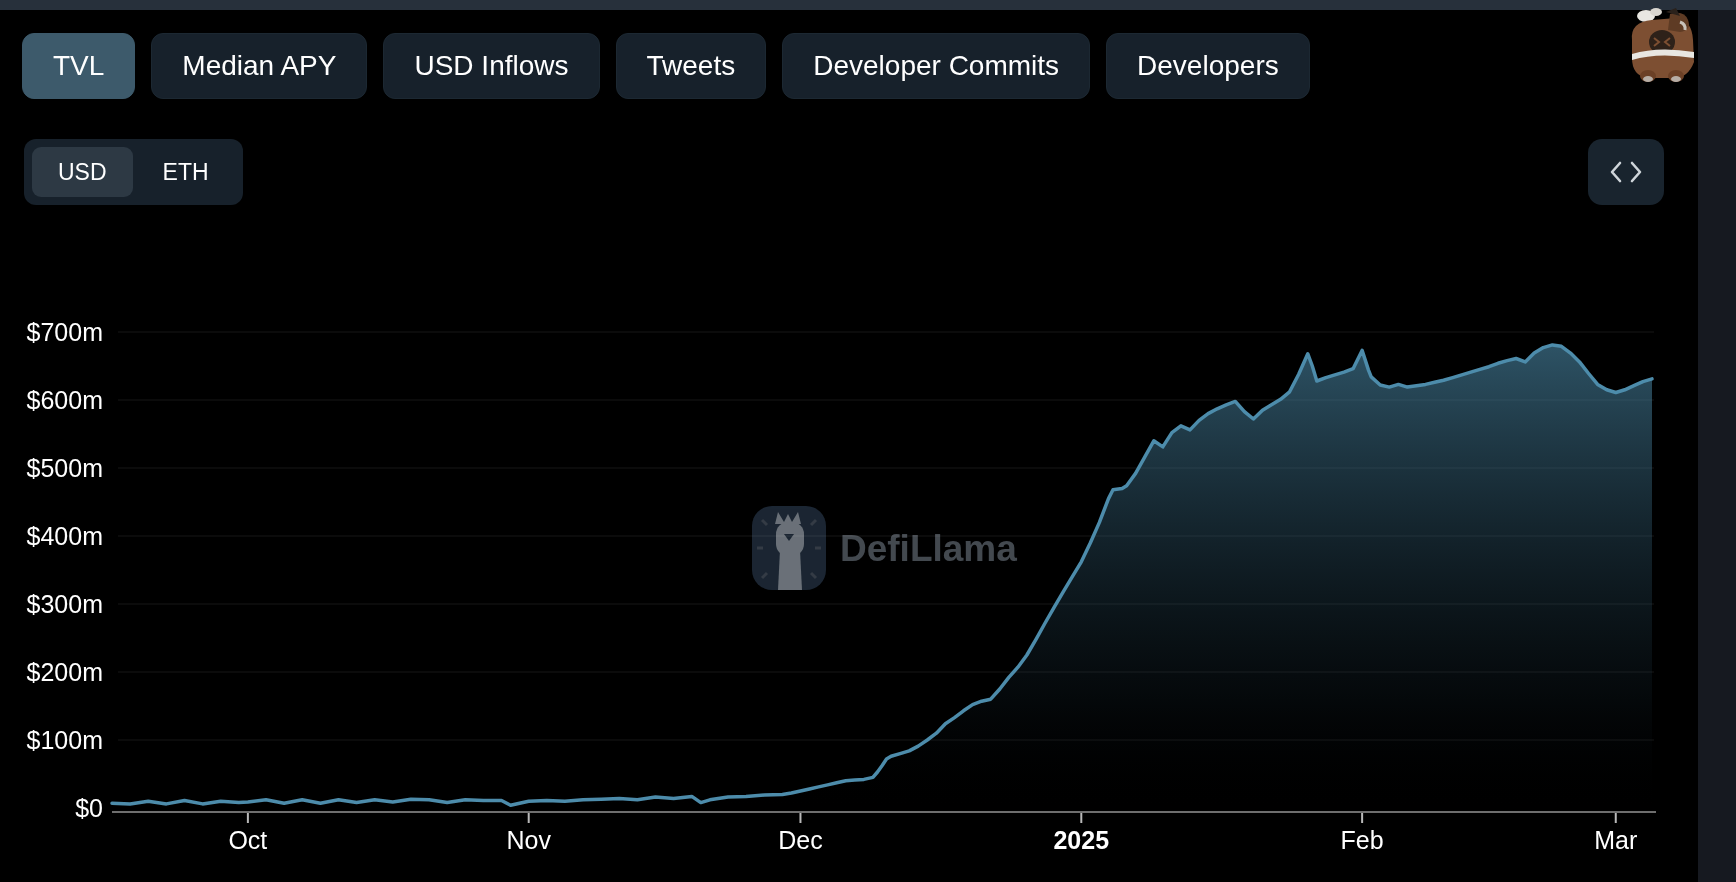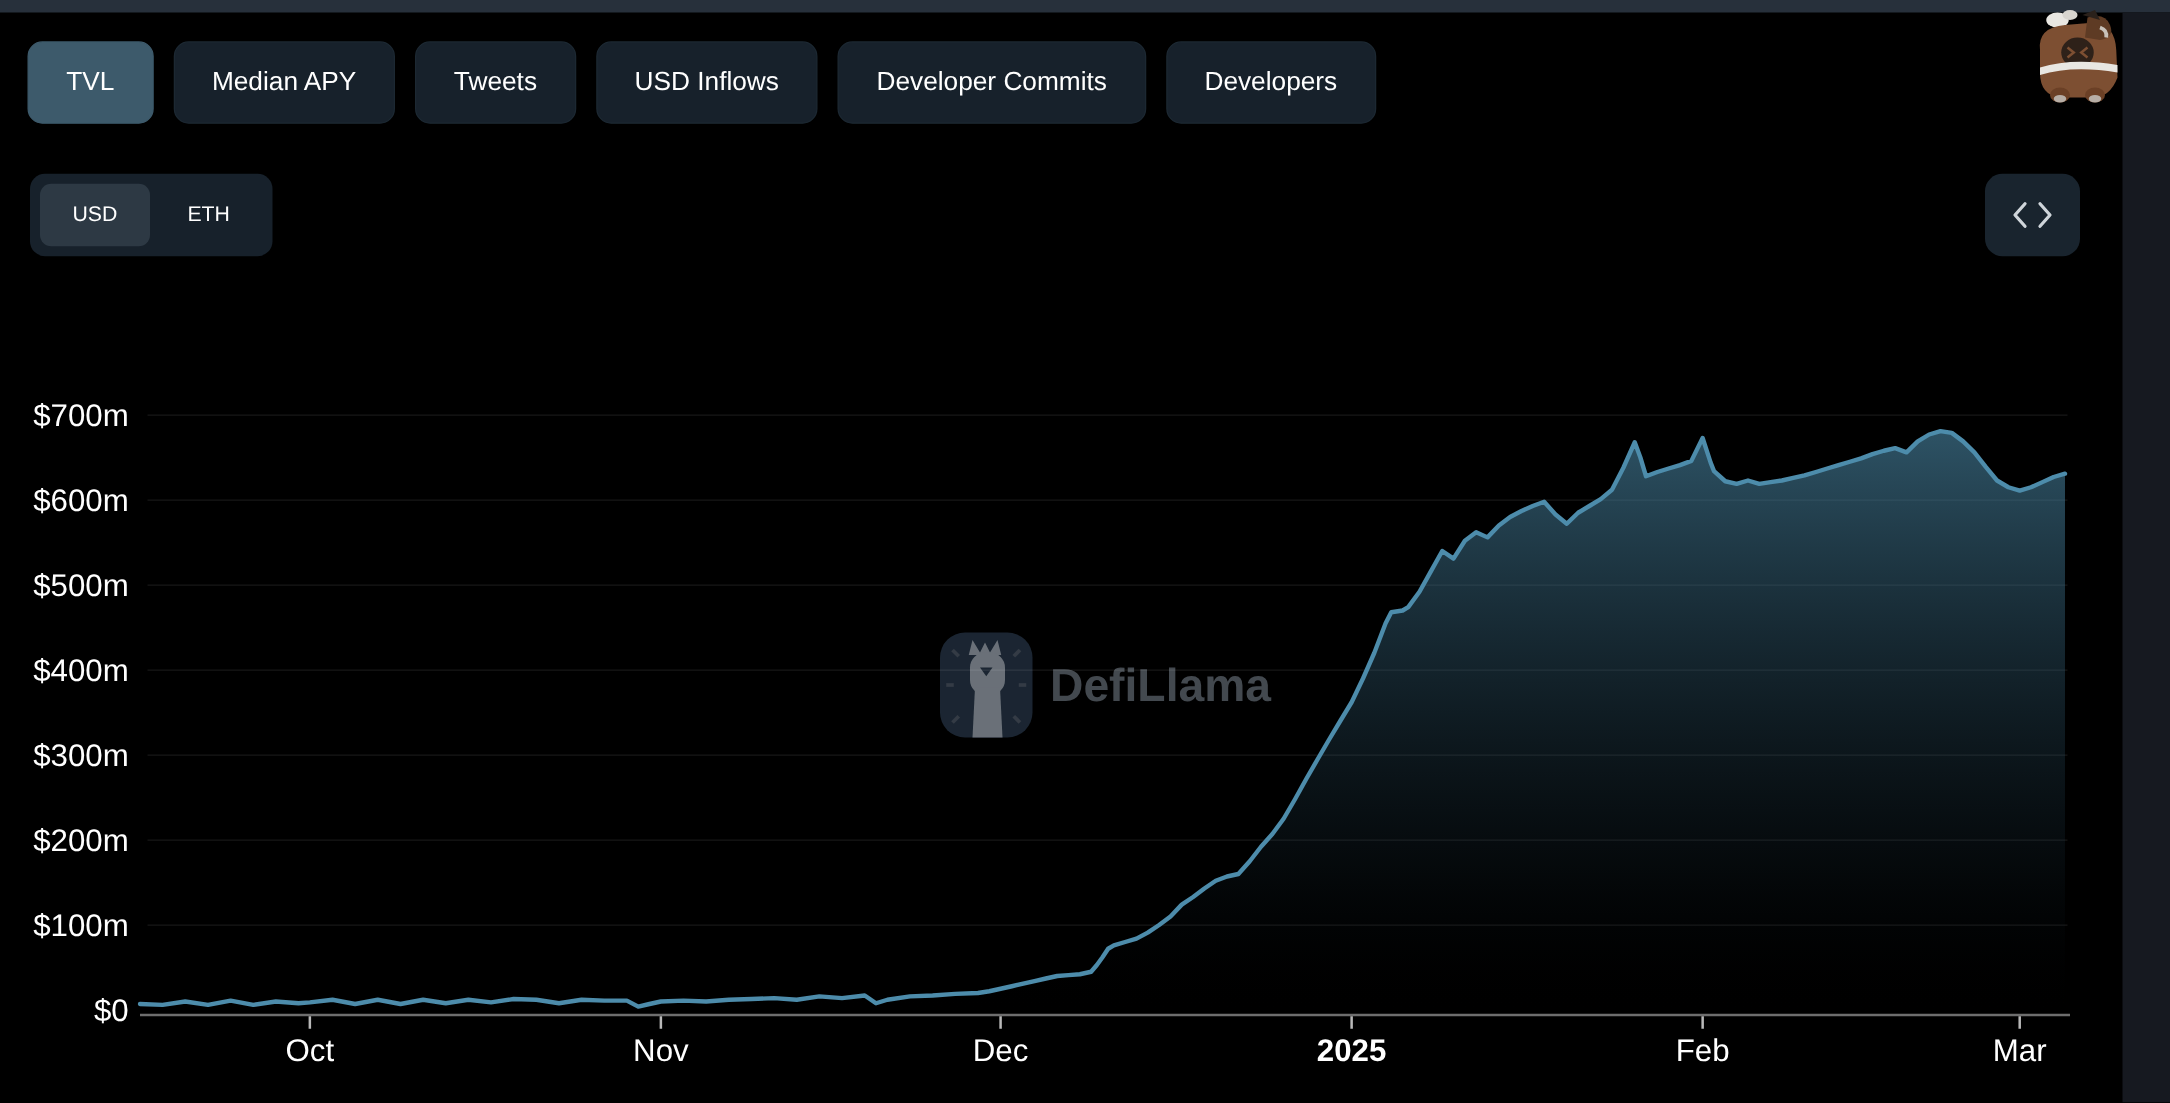--- a/index.html
+++ b/index.html
@@ -5,28 +5,28 @@
   * { margin:0; padding:0; box-sizing:border-box; }
   html,body { width:1736px; height:882px; background:#000; overflow:hidden;
               font-family:"Liberation Sans", sans-serif; }
   #stage { position:relative; width:1736px; height:882px; background:#000; }
 
   .top-strip { position:absolute; left:0; top:0; width:1736px; height:10px; background:#27303b; }
   .right-strip { position:absolute; right:0; top:10px; width:38px; height:872px; background:#161920; }
 
   .tab-row { position:absolute; left:22px; top:33px; display:flex; gap:16px; }
   .tab { height:66px; padding:0 30px; border-radius:12px; background:#17212b; color:#fff;
-         font-size:21px; display:flex; align-items:center; border:1px solid #1c2832;
+         font-size:28px; display:flex; align-items:center; border:1px solid #1c2832;
          cursor:pointer; white-space:nowrap; }
   .tab.active { background:#3d5a6b; border-color:#3d5a6b; }
 
   .toggle { position:absolute; left:24px; top:139px; height:66px; background:#17212b;
             border-radius:12px; display:flex; align-items:center; padding:8px; gap:4px; }
   .toggle .opt { height:50px; padding:0 26px; display:flex; align-items:center; color:#fff;
-                 font-size:17px; border-radius:9px; cursor:pointer; }
+                 font-size:23px; border-radius:9px; cursor:pointer; }
   .toggle .opt.selected { background:#2d3944; }
 
   .embed-btn { position:absolute; left:1588px; top:139px; width:76px; height:66px;
                background:#19242e; border-radius:14px; display:flex; align-items:center;
                justify-content:center; cursor:pointer; }
 
   .mascot { position:absolute; left:1618px; top:6px; width:80px; height:78px; }
 
   svg text { font-family:"Liberation Sans", sans-serif; }
   .chart-svg { position:absolute; left:0; top:0; }
@@ -35,22 +35,22 @@
 <body>
 
 <div id="stage">
 
   <div class="top-strip"></div>
   <div class="right-strip"></div>
 
   <div class="tab-row">
     <div class="tab active">TVL</div>
     <div class="tab">Median APY</div>
+    <div class="tab">USD Inflows</div>
     <div class="tab">Tweets</div>
-    <div class="tab">USD Inflows</div>
     <div class="tab">Developer Commits</div>
     <div class="tab">Developers</div>
   </div>
 
   <svg class="mascot" viewBox="0 0 80 78">
     <ellipse cx="28" cy="10" rx="9" ry="6" fill="#e9e7e2"></ellipse>
     <ellipse cx="38" cy="6" rx="6" ry="4" fill="#d8d5cf"></ellipse>
     <path d="M14 34 Q12 16 34 14 L58 12 Q74 14 75 34 L76 56 Q70 72 56 72 L30 72 Q14 70 14 52 Z" fill="#7d4f32"></path>
     <path d="M52 8 Q66 4 70 14 Q74 24 62 26 L50 24 Z" fill="#5e3b24"></path>
     <path d="M48 6 L58 2 L62 10 Z" fill="#2a211b"></path>

